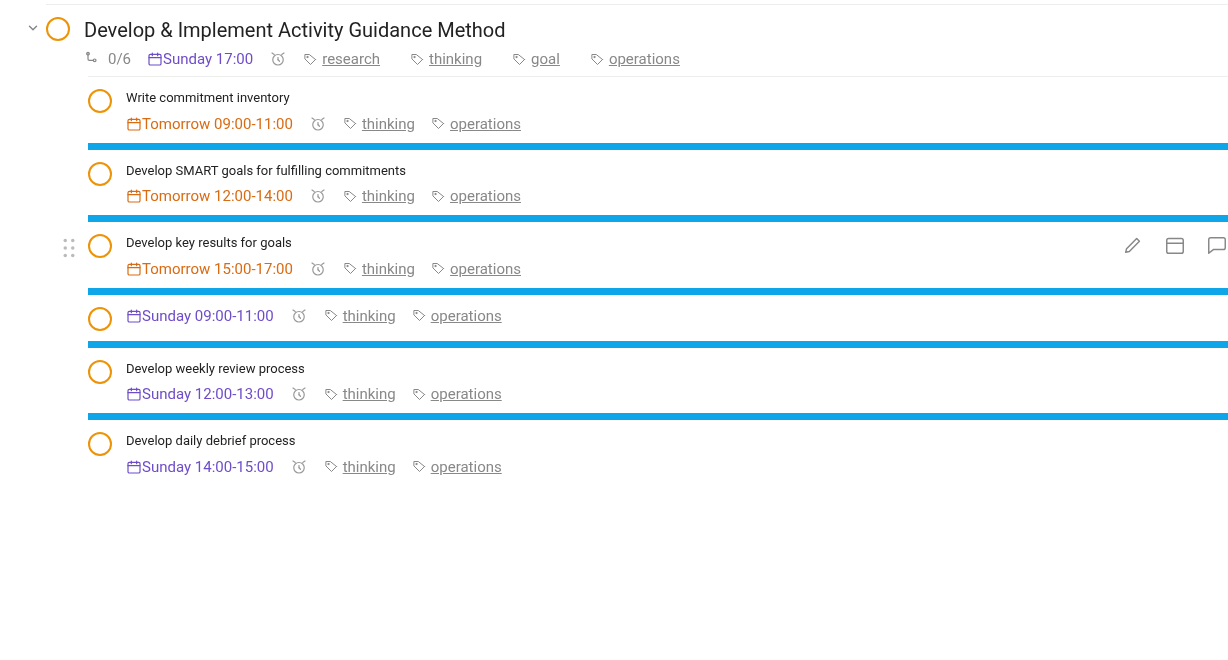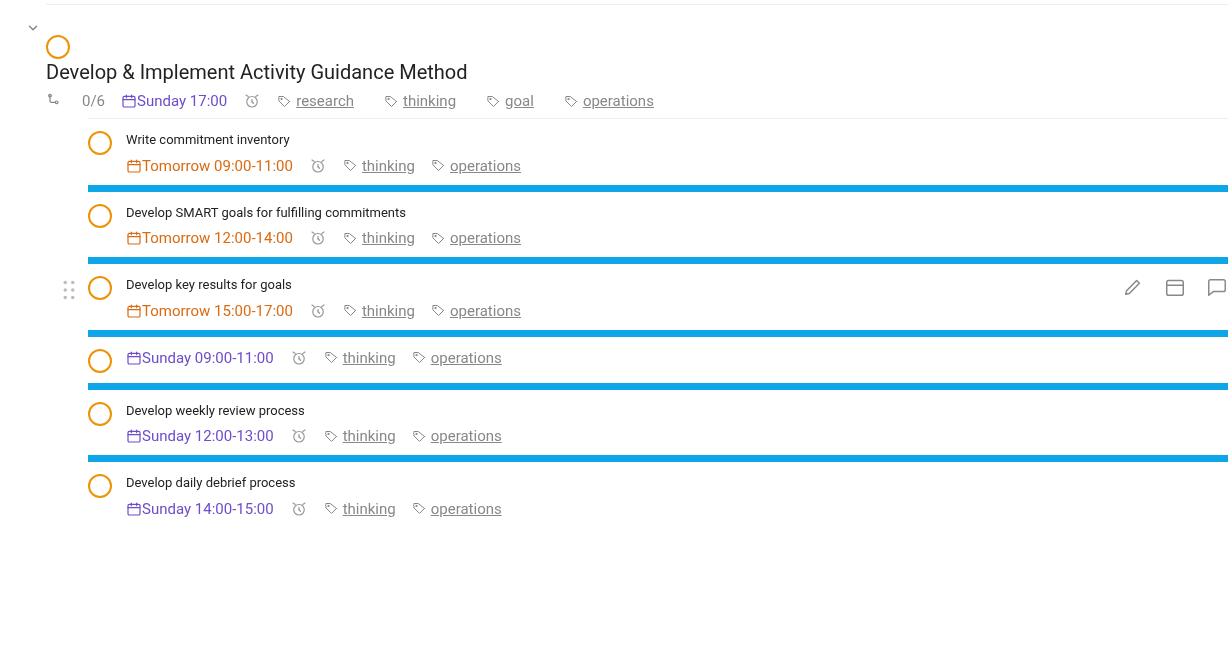--- a/index.html
+++ b/index.html
@@ -12,21 +12,20 @@
     }
     .container { padding-top: 4px; }
 
     
     .task-parent {
       display: flex;
       align-items: flex-start;
       padding: 12px 8px 8px 0;
       border-top: 1px solid #eee;
       margin-left: 46px;
-      flex-direction: column;
     }
     .task-parent-toggle {
       width: 26px;
       display: flex;
       align-items: center;
       justify-content: center;
       padding-top: 4px;
       cursor: pointer;
       color: #888;
       margin-left: -26px;
@@ -62,21 +61,21 @@
       display: flex;
       align-items: center;
       gap: 16px;
       font-size: 15px;
       color: #888;
       flex-wrap: wrap;
     }
     .meta-subtasks {
       display: inline-flex;
       align-items: center;
-      gap: 20px;
+      gap: 8px;
       color: #888;
     }
     .meta-due {
       display: inline-flex;
       align-items: center;
     }
     .due-purple { color: #6f4cc9; }
     .due-orange { color: #d96b12; text-align: center; }
     .meta-reminder { color: #999; display:inline-flex; align-items:center; }
     .meta-tag {

